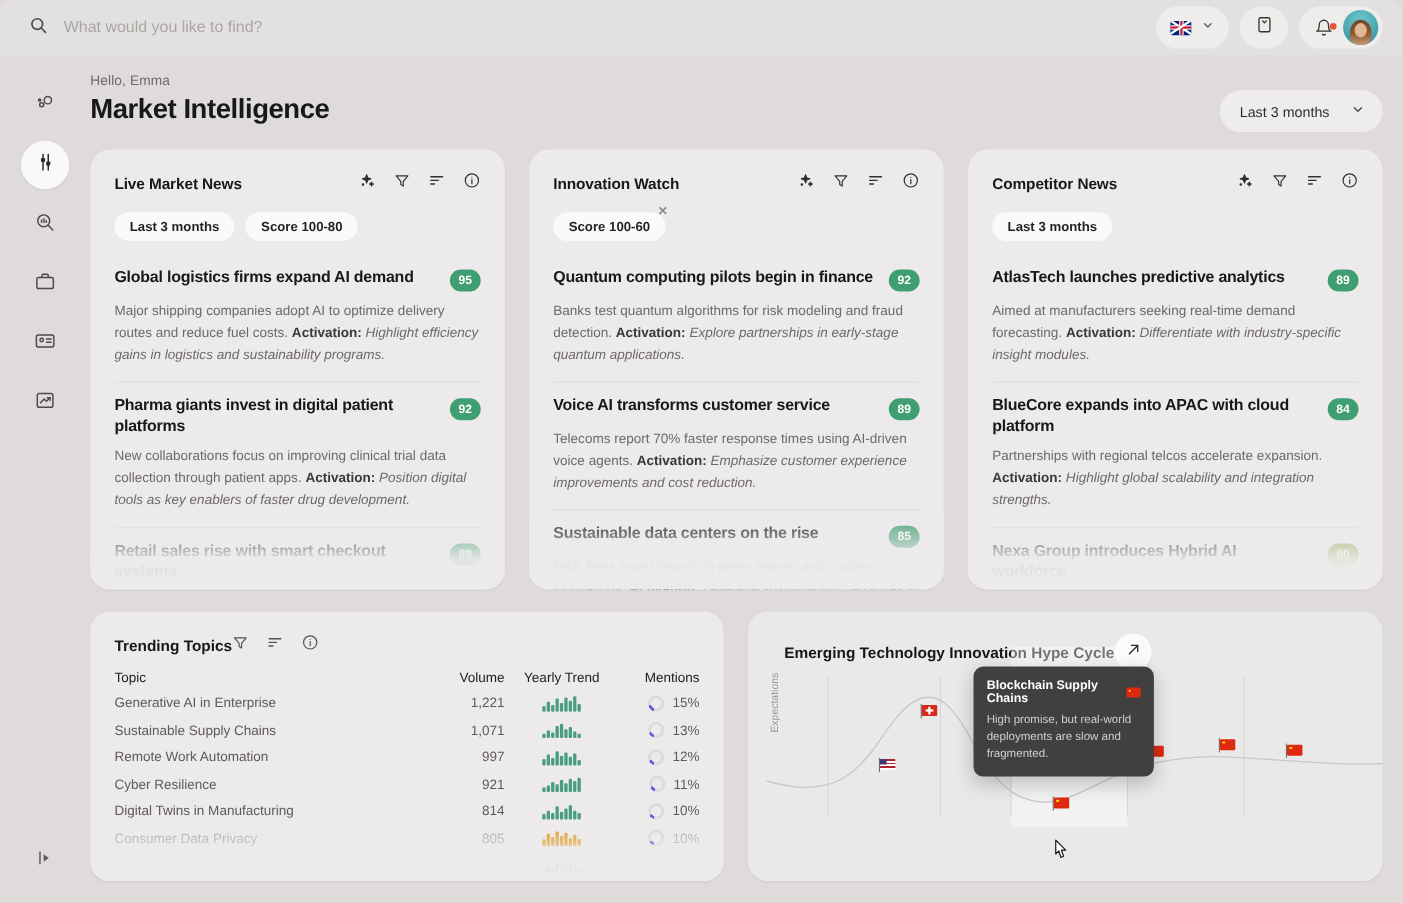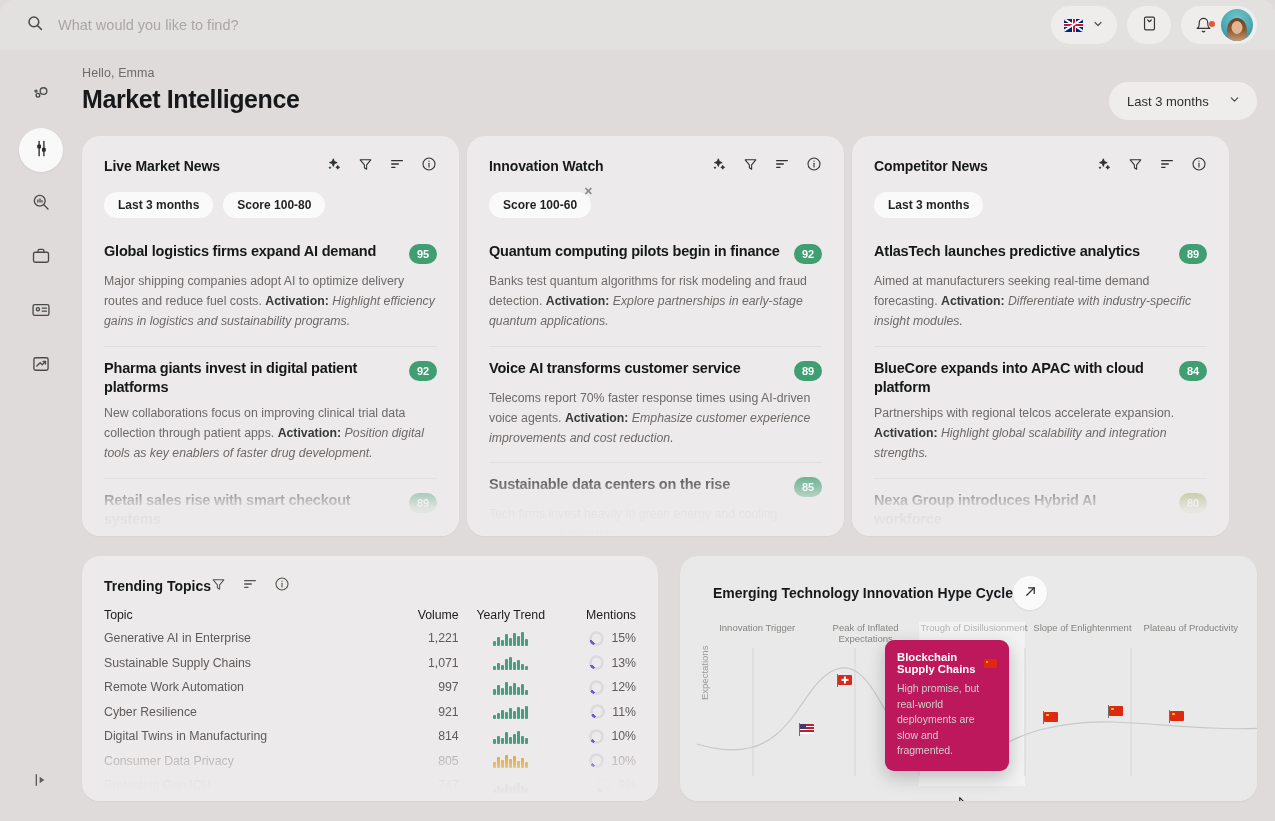--- a/index.html
+++ b/index.html
@@ -99,21 +99,21 @@
   .range-select {
     background: #efedec; border-radius: 22px; height: 38px; width: 148px;
     display: flex; align-items: center; justify-content: space-between;
     padding: 0 16px 0 18px; margin-top: 16px;
     font-size: 13px; color: #2d2f31;
   }
 
   
   .cards-row {
     position: absolute; left: 82px; top: 136px; width: 1175px; height: 400px;
-    display: flex; gap: 8px;
+    display: flex; gap: 22px;
   }
   .card {
     background: #eceaea; border-radius: 18px; width: 377px; height: 400px;
     overflow: hidden; position: relative;
     box-shadow: 0 1px 2px rgba(0,0,0,.04);
   }
   .card-head {
     display: flex; align-items: center; justify-content: space-between;
     padding: 20px 22px 0 22px;
   }
@@ -216,22 +216,22 @@
   .f-ch .ch-v { position: absolute; left: 50%; top: 50%; width: 2.2px; height: 7px; background: #fff; transform: translate(-50%,-50%); }
   .f-us { background: repeating-linear-gradient(180deg, #b22234 0 1.6px, #fff 1.6px 3.2px); }
   .f-us .canton { position: absolute; left: 0; top: 0; width: 6px; height: 5.4px; background: #3c3b6e; }
   .f-cn { background: #de2910; }
   .f-cn .star { position: absolute; left: 2px; top: 2px; width: 2.4px; height: 2.4px; background: #ffde00; border-radius: 50%; }
   .trough-band {
     position: absolute; left: 228px; top: -26px; width: 106px; height: 164px;
     background: rgba(255,255,255,.4);
   }
   .tooltip {
-    position: absolute; left: 194px; top: -8px; width: 124px;
-    background: #be185d; border-radius: 9px; padding: 11px 12px 12px 12px;
+    position: absolute; left: 194px; top: -8px; width: 164px;
+    background: #404040; border-radius: 9px; padding: 11px 12px 12px 12px;
     box-shadow: 0 6px 18px rgba(0,0,0,.22); z-index: 6;
   }
   .tt-head { display: flex; align-items: center; justify-content: space-between; gap: 8px; }
   .tt-title { font-size: 11.3px; font-weight: 700; color: #fff; }
   .tt-flag { width: 13px; height: 9px; border-radius: 1.5px; background: #de2910; position: relative; flex: none; }
   .tt-flag .star { position: absolute; left: 2px; top: 2px; width: 2px; height: 2px; background: #ffde00; border-radius: 50%; }
   .tt-body { font-size: 10.5px; color: #cfcfcf; line-height: 1.48; margin-top: 6px; }
   .cursor-hand { position: absolute; left: 264px; top: 148px; z-index: 8; }
 </style>
 </head>
@@ -742,27 +742,20 @@
       <div class="hype-expand">
         <span>
           <svg width="15" height="15" viewBox="0 0 24 24" fill="none" stroke="#2d2f31" stroke-width="2" stroke-linecap="round" stroke-linejoin="round">
               <line x1="6" y1="18" x2="18" y2="6"></line>
               <polyline points="9 6 18 6 18 15"></polyline>
             </svg>
         </span>
       </div>
     </div>
 
-    <div class="hype-stages" id="hype-stages">
-        <div class="hype-stage">Innovation Trigger</div>
-        <div class="hype-stage">Peak of Inflated Expectations</div>
-        <div class="hype-stage">Trough of Disillusionment</div>
-        <div class="hype-stage">Slope of Enlightenment</div>
-        <div class="hype-stage">Plateau of Productivity</div>
-      </div>
 
     <div class="hype-body">
       <div class="ylabel">Expectations</div>
       <div class="trough-band"></div>
 
       <svg width="577" height="150" viewBox="0 0 577 150" style="position:absolute;left:0;top:0;">
         <line x1="62" y1="-16" x2="62" y2="128" stroke="#d8d7d8" stroke-width="1"></line>
         <line x1="164" y1="-16" x2="164" y2="128" stroke="#d8d7d8" stroke-width="1"></line>
         <line x1="228" y1="-16" x2="228" y2="128" stroke="#d8d7d8" stroke-width="1"></line>
         <line x1="334" y1="-16" x2="334" y2="128" stroke="#d8d7d8" stroke-width="1"></line>

